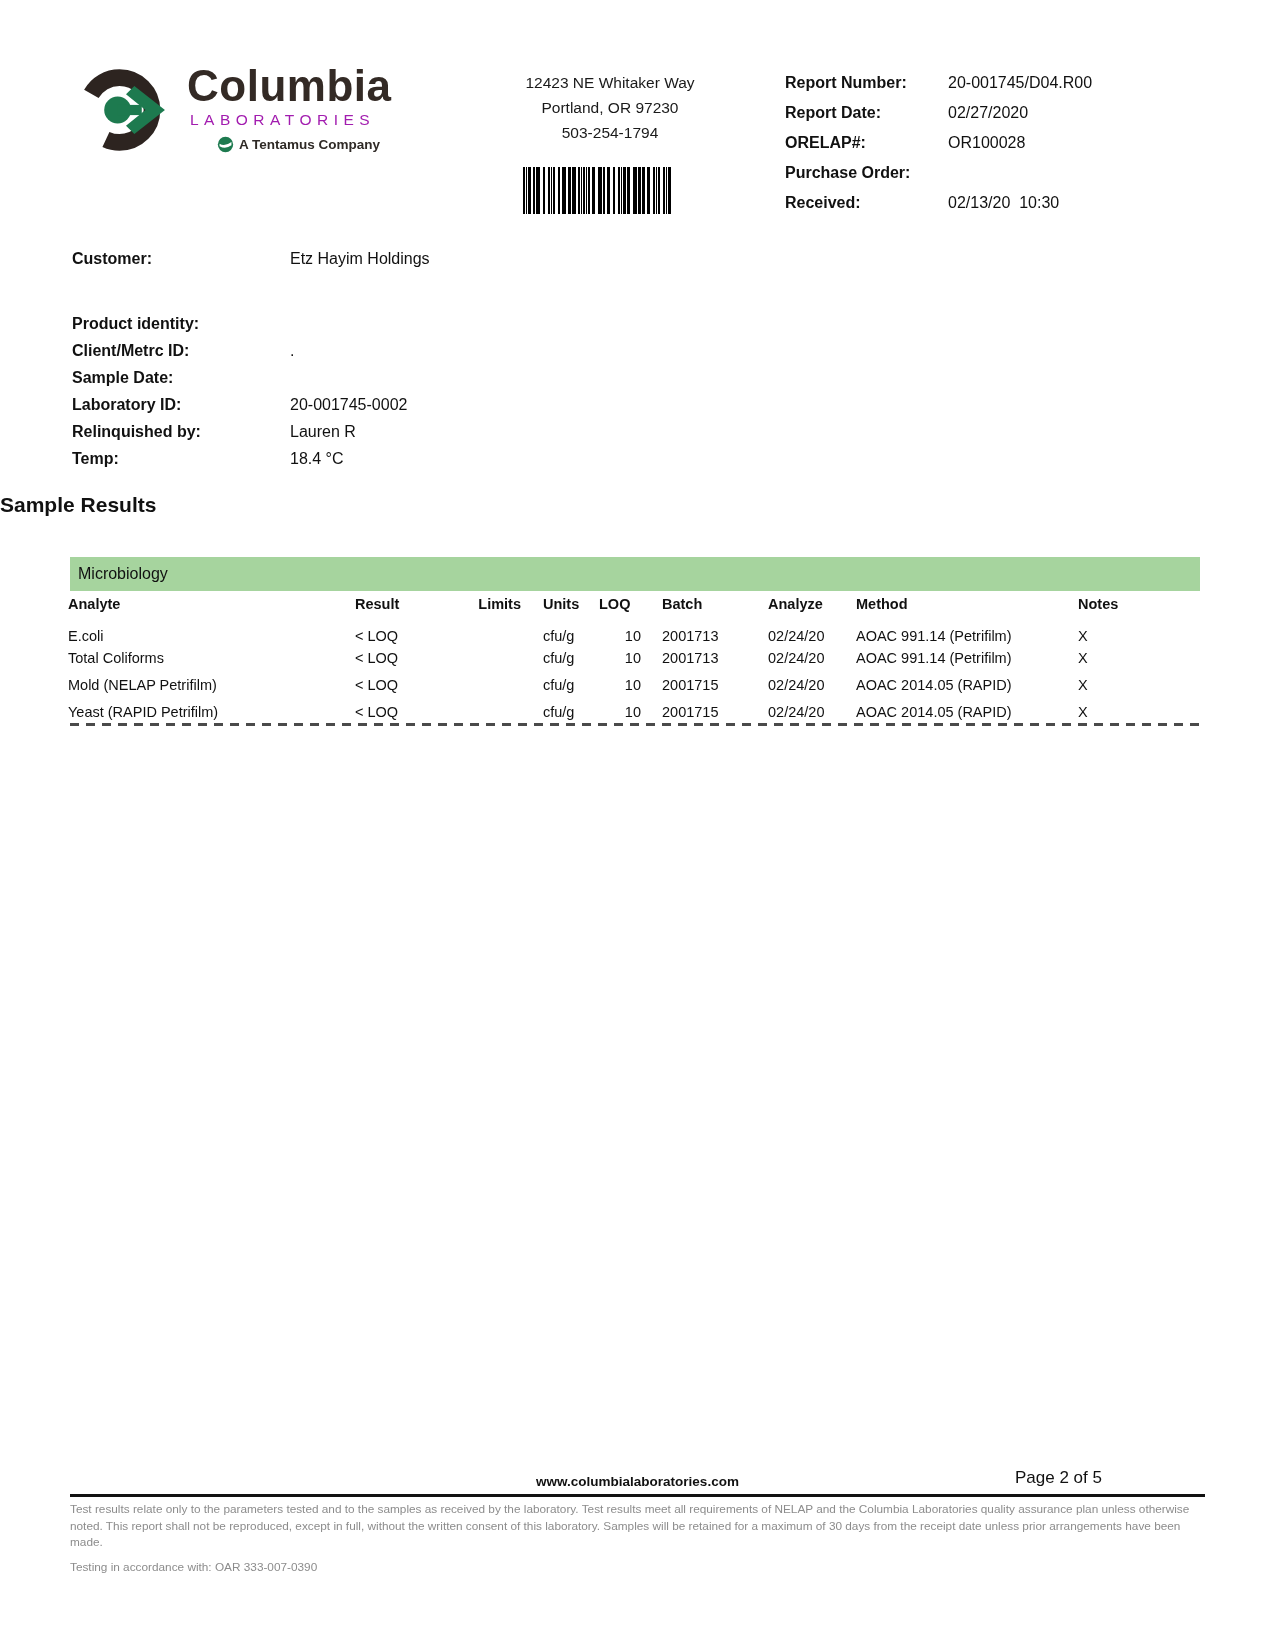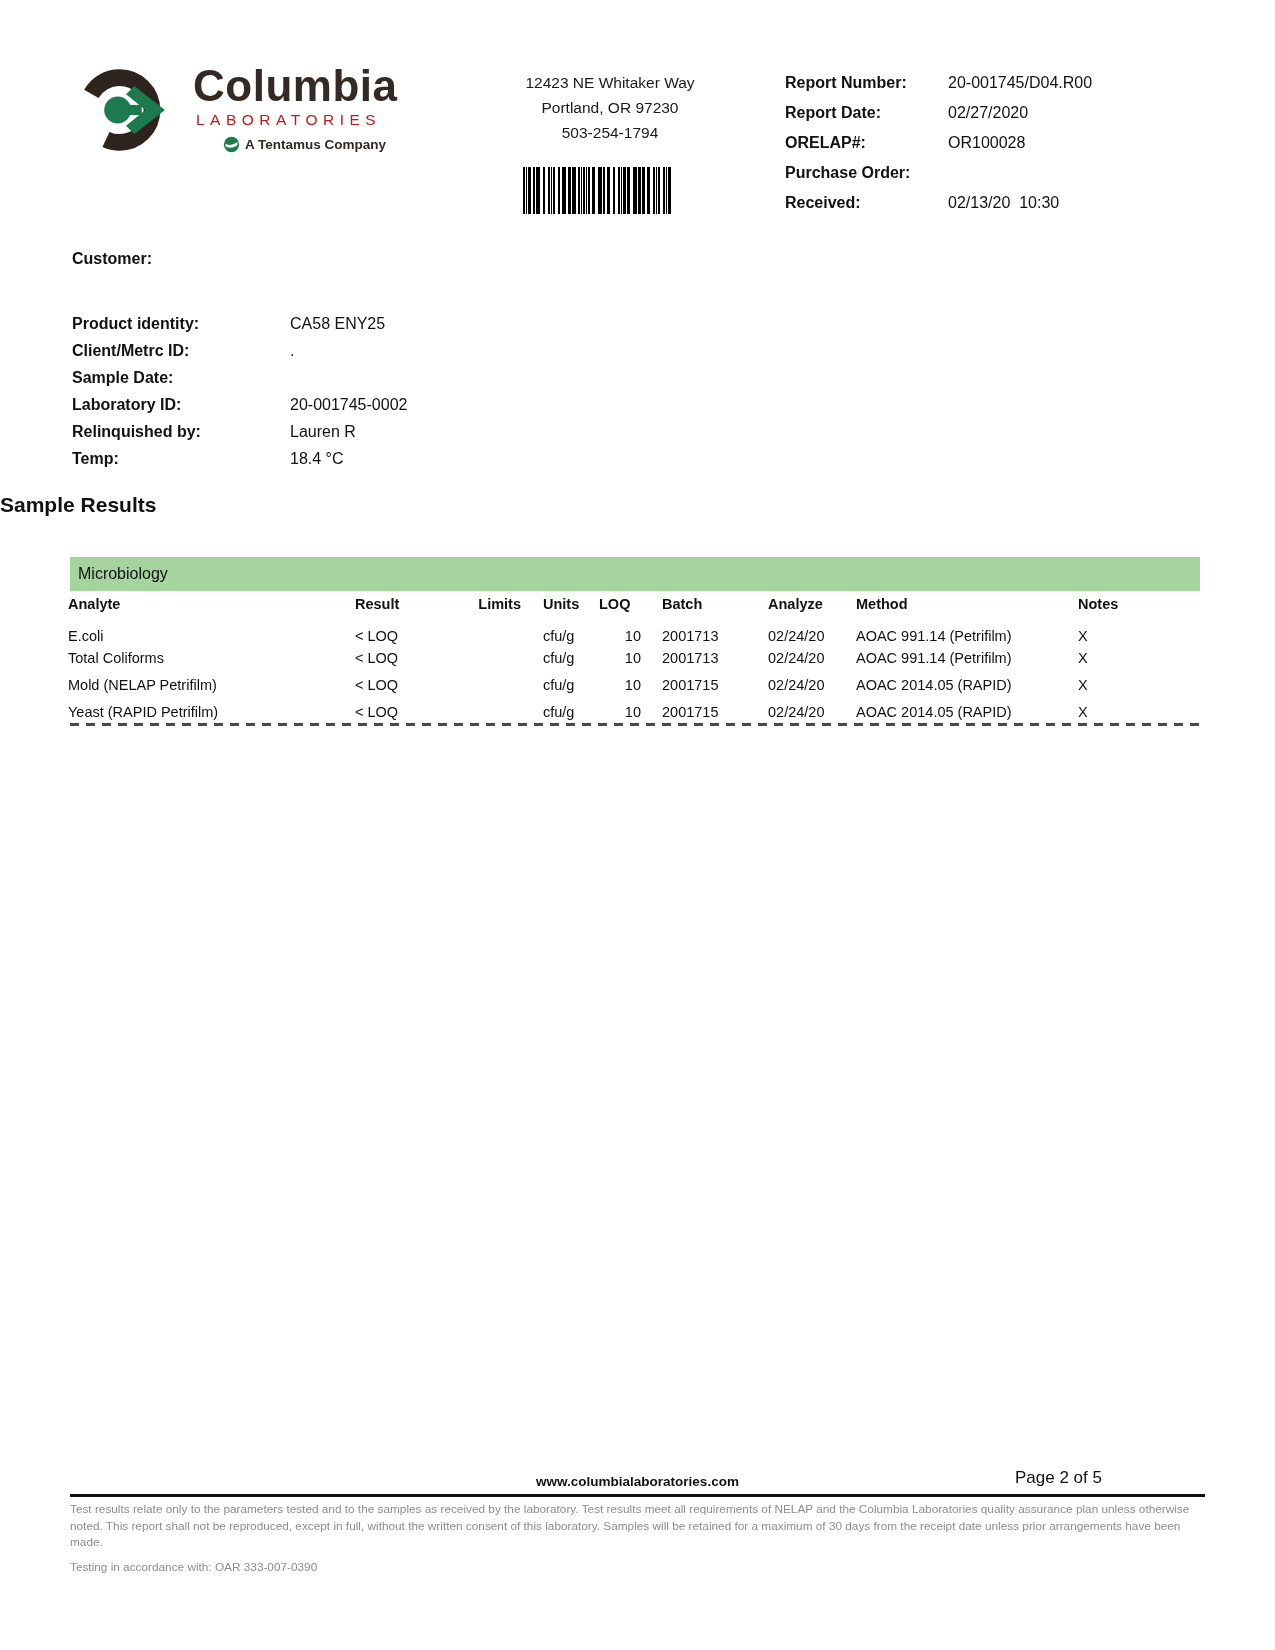--- a/index.html
+++ b/index.html
@@ -6,23 +6,23 @@
   html,body { background:#e8e8e8; }
   body { font-family:"Liberation Sans", sans-serif; color:#111; }
   .page {
     position:relative; width:1275px; height:1650px; margin:0 auto;
     background:#ffffff; overflow:hidden;
   }
 
   
   .logo-block { position:absolute; left:75px; top:60px; display:flex; align-items:flex-start; }
   .logo-mark { width:102px; height:100px; }
-  .logo-text { margin-left:16px; padding-top:4px; }
+  .logo-text { margin-left:10px; padding-top:4px; }
   .logo-brand { font-size:44px; font-weight:bold; color:#332a25; letter-spacing:0.5px; line-height:44px; }
-  .logo-sub { font-size:15.5px; color:#b91c1c; letter-spacing:5.5px; margin-top:3px; margin-left:3px; }
+  .logo-sub { font-size:15.5px; color:#a21caf; letter-spacing:5.5px; margin-top:3px; margin-left:3px; }
   .logo-tagline { display:flex; align-items:center; gap:5px; margin-top:7px; margin-left:30px; }
   .logo-tagline-text { font-size:13.5px; font-weight:bold; color:#2f2a26; }
 
   .addr-block { position:absolute; left:450px; top:70px; width:320px; text-align:center; font-size:15.5px; line-height:25px; color:#1a1a1a; }
   .barcode {
     position:absolute; left:523px; top:167px; width:148px; height:47px;
     background:
       repeating-linear-gradient(90deg,#000 0 2px,rgba(0,0,0,0) 2px 5px),
       repeating-linear-gradient(90deg,#000 0 1px,rgba(0,0,0,0) 1px 7px),
       repeating-linear-gradient(90deg,rgba(0,0,0,0) 0 3px,#000 3px 4px,rgba(0,0,0,0) 4px 11px),
@@ -117,26 +117,26 @@
       <span class="meta-value"></span>
     </div>
     <div class="meta-row">
       <span class="meta-label">Received:</span>
       <span class="meta-value">02/13/20  10:30</span>
     </div>
   </div>
 
   <div class="customer-row">
     <span class="info-label">Customer:</span>
+    <span class="info-value">Etz Hayim Holdings</span>
   </div>
 
   <div class="info-block">
     <div class="info-row">
       <span class="info-label">Product identity:</span>
-      <span class="info-value">CA58 ENY25</span>
     </div>
     <div class="info-row">
       <span class="info-label">Client/Metrc ID:</span>
       <span class="info-value">.</span>
     </div>
     <div class="info-row">
       <span class="info-label">Sample Date:</span>
       <span class="info-value"></span>
     </div>
     <div class="info-row">

